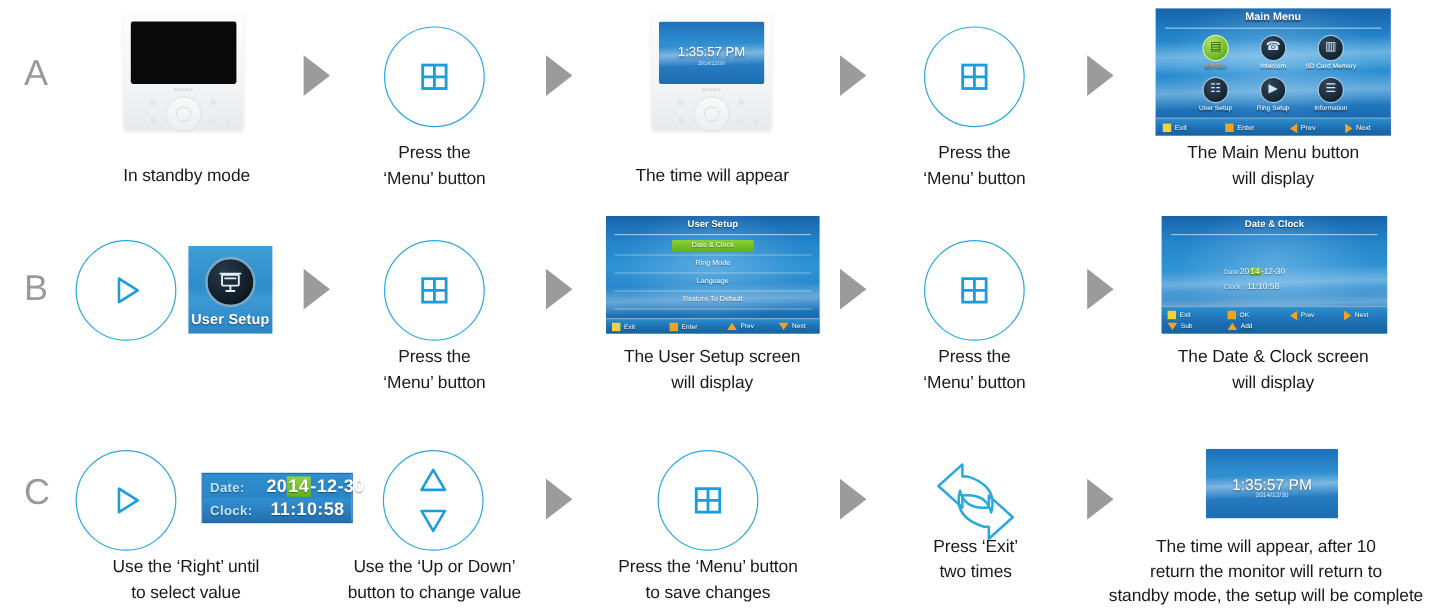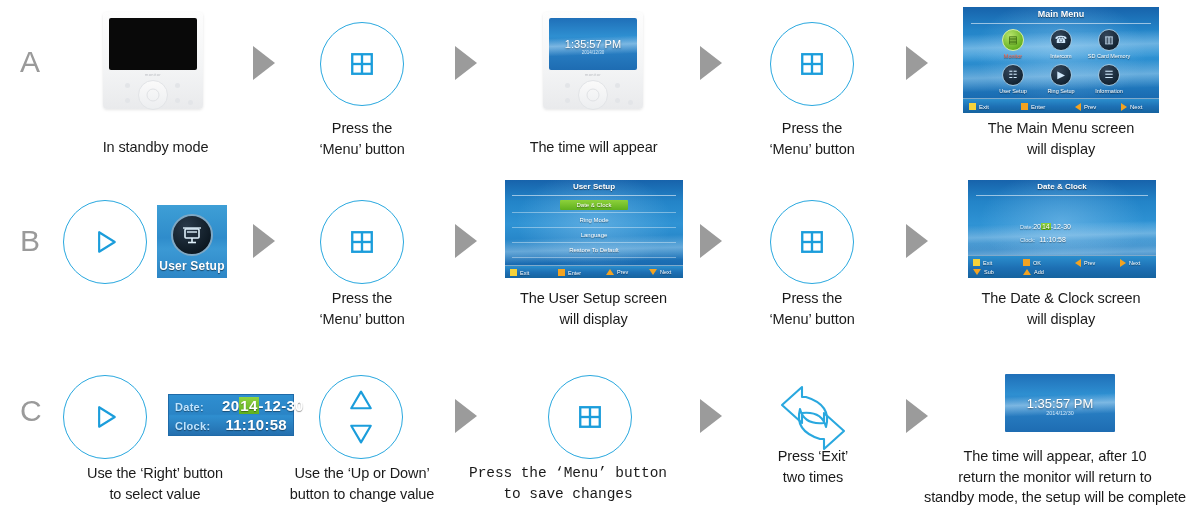--- a/index.html
+++ b/index.html
@@ -467,21 +467,21 @@
         <span class="foot-ico tri-left"></span>
         <span>Prev</span>
       </div>
       <div class="foot-item" style="left:158px; top:4px; font-size:6px;">
         <span class="foot-ico tri-right"></span>
         <span>Next</span>
       </div>
     </div>
   </div>
   <div class="caption" style="left:960px; top:118px; width:202px;">
-    <div>The Main Menu screen</div>
+    <div>The Main Menu button</div>
     <div>will display</div>
   </div>
 
   <div class="row-letter" style="left:20px; top:226px;">B</div>
 
   <div class="btn-circle" style="left:63px; top:200px; width:84px; height:84px;">
     <svg viewBox="0 0 84 84">
       <polygon points="52,42 36,32 36,52" fill="none" stroke="#1b9ddb" stroke-width="2.2" stroke-linejoin="round"></polygon>
     </svg>
   </div>
@@ -638,21 +638,21 @@
         <span class="p-hl">14</span>
         <span>-12-30</span>
     </div>
     <div class="p-row">
       <span class="p-lbl">Clock:</span>
         <span class="p-val">11:10:58</span>
     </div>
   </div>
 
   <div class="caption" style="left:60px; top:463px; width:190px;">
-    <div>Use the ‘Right’ button</div>
+    <div>Use the ‘Right’ until</div>
     <div>to select value</div>
   </div>
 
   <div class="btn-circle" style="left:319px; top:375px; width:84px; height:84px;">
     <svg viewBox="0 0 84 84">
       <polygon points="42,16 32,33 52,33" fill="none" stroke="#1b9ddb" stroke-width="2.2" stroke-linejoin="round"></polygon>
       <polygon points="42,68 32,51 52,51" fill="none" stroke="#1b9ddb" stroke-width="2.2" stroke-linejoin="round"></polygon>
     </svg>
   </div>
   <div class="caption" style="left:272px; top:463px; width:180px;">
@@ -664,21 +664,21 @@
 
   <div class="btn-circle" style="left:548px; top:375px; width:84px; height:84px;">
     <svg viewBox="0 0 84 84">
       <g fill="none" stroke="#1b9ddb" stroke-width="2.4">
         <rect x="32" y="32" width="20" height="20"></rect>
         <line x1="42" y1="32" x2="42" y2="52"></line>
         <line x1="32" y1="42" x2="52" y2="42"></line>
       </g>
     </svg>
   </div>
-  <div class="caption" style="left:468px; top:463px; width:200px;font-family:Liberation Mono, monospace;">
+  <div class="caption" style="left:490px; top:463px; width:200px;">
     <div>Press the ‘Menu’ button</div>
     <div>to save changes</div>
   </div>
 
   <div class="arrow" style="left:700px; top:399px;"></div>
 
   <div class="exit-icon" style="left:770px; top:375px; width:86px; height:86px;">
     <svg width="86" height="86" viewBox="0 0 86 86">
       <g fill="none" stroke="#29a8df" stroke-width="2.1" stroke-linejoin="round" stroke-linecap="round">
         <path d="M32 12 L12 30 L32 48 L32 38 Q52 36 56 52 Q62 30 36 22 L32 22 Z"></path>

